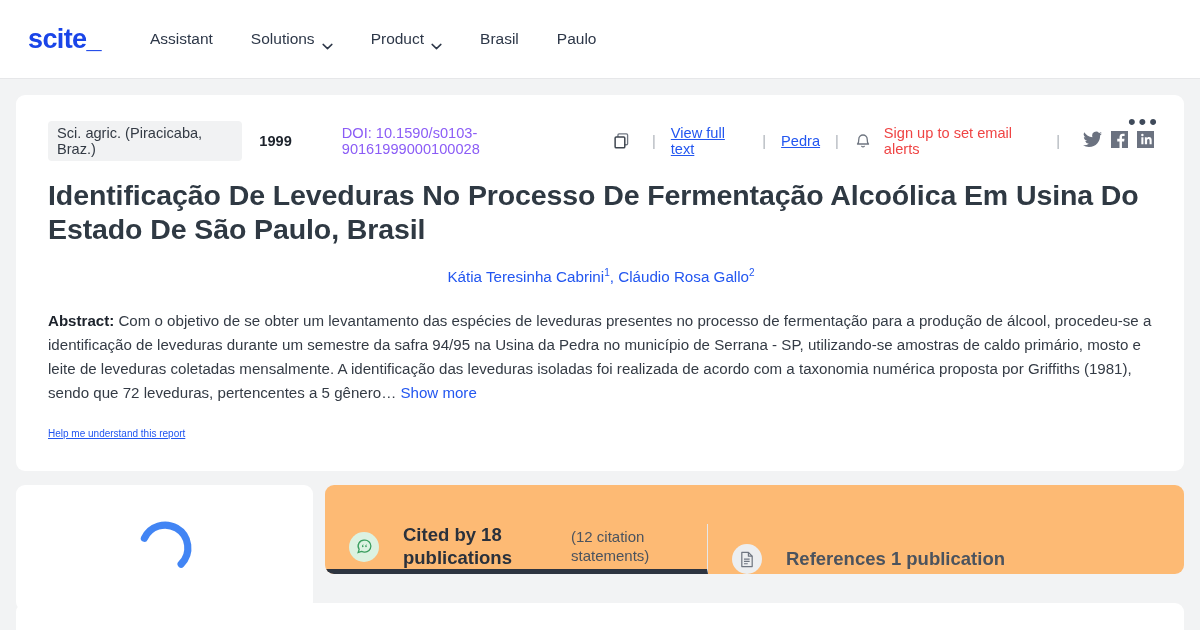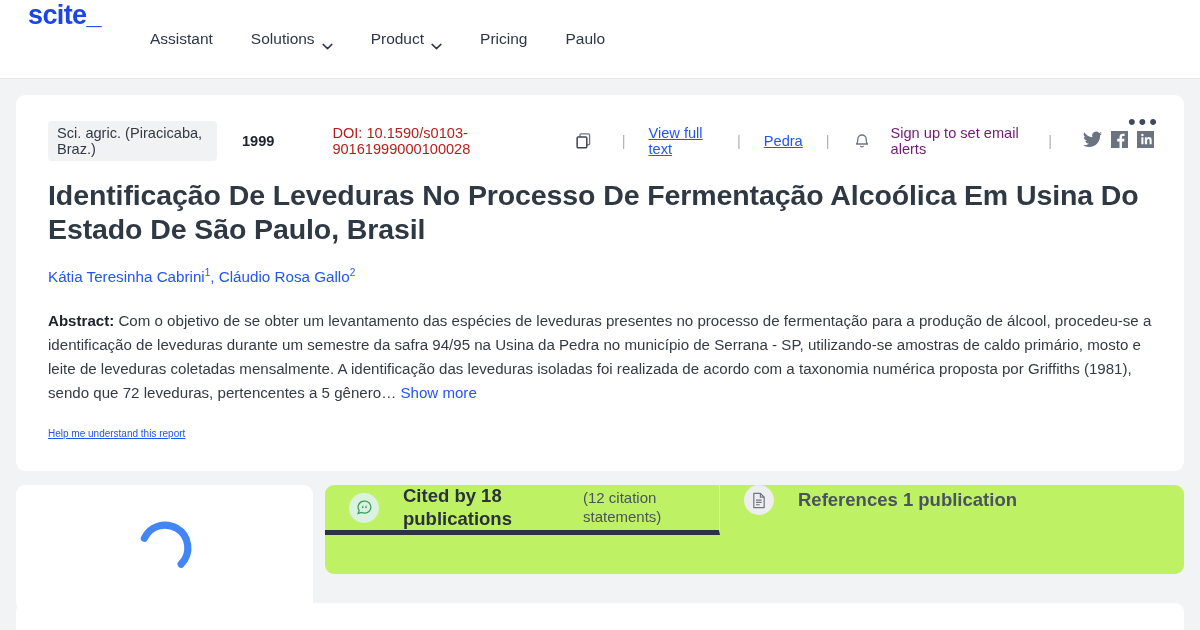--- a/index.html
+++ b/index.html
@@ -9,20 +9,21 @@
     font-family: "Liberation Sans", sans-serif;
     overflow: hidden;
   }
 
   
   .header {
     height: 79px;
     background: #ffffff;
     border-bottom: 1px solid #e6e7e9;
     display: flex;
+    align-items: center;
     padding: 0 26px 0 28px;
   }
   .logo {
     font-size: 27px;
     font-weight: bold;
     color: #1a45e8;
     letter-spacing: -0.6px;
     margin-right: 34px;
     user-select: none;
   }
@@ -80,59 +81,60 @@
     font-size: 22px;
     line-height: 10px;
     cursor: pointer;
   }
 
   .meta-row {
     display: flex; align-items: center;
     flex-wrap: nowrap;
     font-size: 14.6px;
     color: #333a44;
-    gap: 16px;
+    gap: 8px;
     height: 26px;
   }
   .journal-chip {
     background: #f1f2f3;
     border-radius: 4px;
     padding: 4px 9px;
     color: #333a44;
     font-size: 14.6px;
     margin-right: 9px;
     cursor: pointer;
   }
   .year { font-weight: bold; color: #1c222b; margin-right: 6px; }
-  .doi { color: #b91c1c; margin-right: 8px; margin-left: 36px; }
+  .doi { color: #8b5cf6; margin-right: 8px; margin-left: 36px; }
   .copy-icon { width: 15px; height: 16px; margin-right: 8px; cursor: pointer; display:inline-block;}
   .sep { color: #aeb3ba; margin: 0 7px; }
   .link-underline {
     color: #2256f0;
     text-decoration: underline;
     cursor: pointer;
   }
   .bell { width: 14px; height: 16px; margin: 0 6px 0 2px; display:inline-block;}
-  .alerts-text { color: #701a75; cursor: pointer; }
+  .alerts-text { color: #ef4444; cursor: pointer; }
   .socials { display: flex; align-items: center; gap: 9px; margin-left: 8px; }
   .social { cursor: pointer; display: block; }
 
   .title {
     font-size: 28.5px;
     font-weight: bold;
     color: #2f3943;
     line-height: 1.2;
     letter-spacing: -0.1px;
     margin-top: 24px;
     max-width: 1110px;
   }
   .authors {
     margin-top: 21px;
     font-size: 15.2px;
     color: #2256f0;
+    text-align: center;
   }
   .author { cursor: pointer; }
   .author sup { font-size: 10px; vertical-align: super; }
 
   .abstract {
     margin-top: 24px;
     font-size: 15.1px;
     line-height: 1.57;
     color: #343b45;
     max-width: 1115px;
@@ -162,25 +164,25 @@
     background: #fff;
     border-radius: 9px;
     height: 126px;
     display: flex; align-items: center; justify-content: center;
   }
   .spinner {
     width: 60px; height: 60px;
   }
   .tabs-card {
     flex: 1;
-    background: #bef264;
+    background: #fdba74;
     border-radius: 9px;
     height: 89px;
     display: flex;
-    align-items: flex-start;
+    align-items: flex-end;
     overflow: hidden;
   }
   .tab {
     display: flex;
     align-items: center;
     padding: 0 26px 0 24px;
     gap: 24px;
     cursor: pointer;
   }
   .tab-active {
@@ -200,21 +202,21 @@
     font-weight: bold;
     color: #2a313c;
     line-height: 1.22;
     max-width: 132px;
   }
   .tab-sub {
     font-size: 15px;
     color: #4b535e;
     line-height: 1.22;
     max-width: 110px;
-    margin-left: 24px;
+    margin-left: 12px;
   }
   .tab-ref-label {
     font-size: 18.5px;
     font-weight: bold;
     color: #4b535e;
   }
   .bottom-card {
     position: absolute;
     left: 16px; right: 16px;
     top: 603px;
@@ -244,21 +246,21 @@
     </div>
     <div class="nav-item">
       <span>Product</span>
       <span class="caret">
         <svg width="11" height="7" viewBox="0 0 12 8" fill="none" stroke="#2d3748" stroke-width="1.7" stroke-linecap="round" stroke-linejoin="round">
             <polyline points="1,1.6 6,6.4 11,1.6"></polyline>
           </svg>
       </span>
     </div>
     <div class="nav-item">
-      <span>Pricing</span>
+      <span>Brasil</span>
     </div>
     <div class="nav-item">
       <span>Paulo</span>
     </div>
   </nav>
 </div>
 
 <div class="page">
   <div class="card">
 

